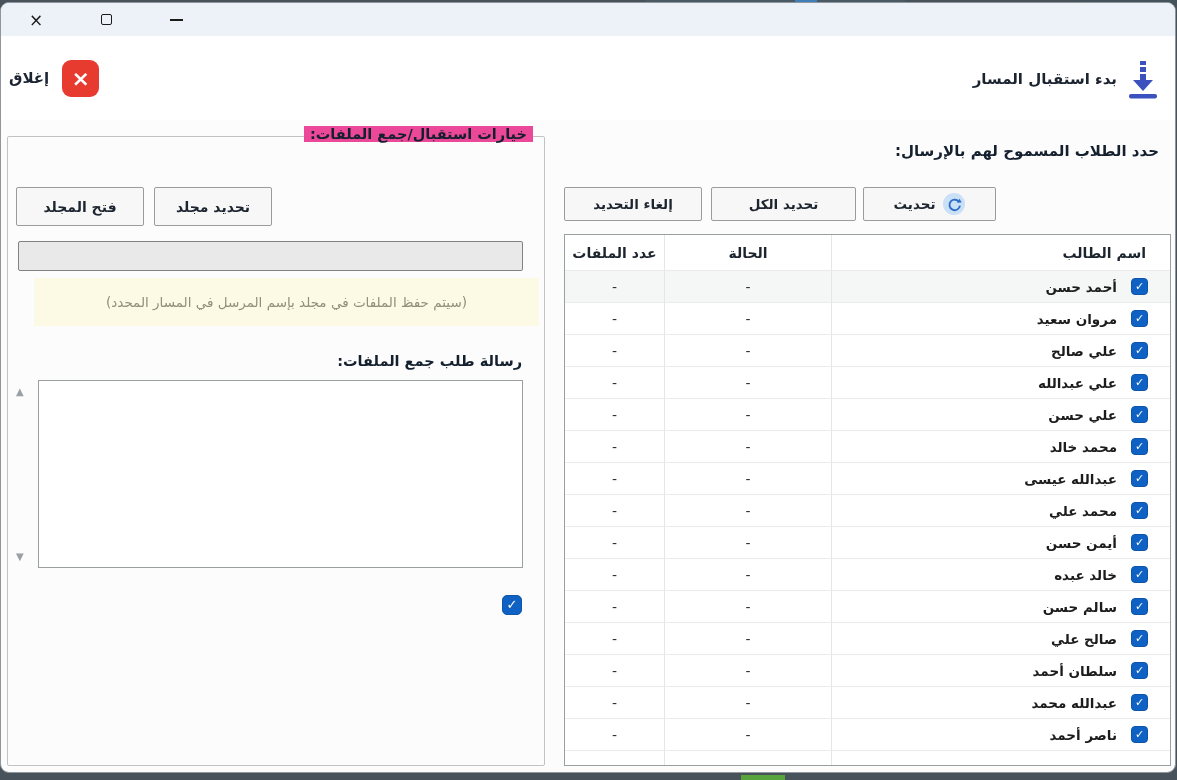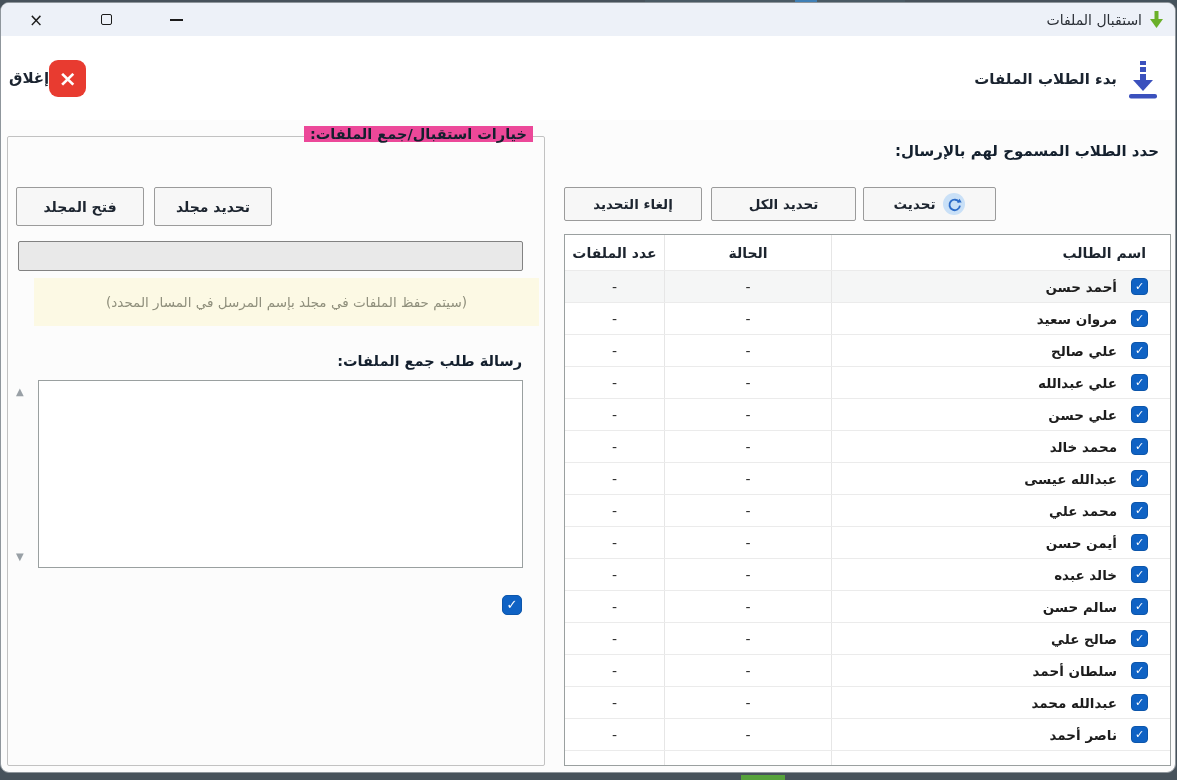--- a/index.html
+++ b/index.html
@@ -26,21 +26,21 @@
   .tb-max .sq { width:11px; height:11px; border:1.6px solid #1b1b1b; border-radius:2px; }
   .tb-min { left:158px; }
   .tb-min .ln { width:13px; height:2px; background:#1b1b1b; }
   .tb-title { position:absolute; right:12px; top:0; height:33px; display:flex; direction:rtl; align-items:center; gap:8px; }
   .tb-title .txt { font-size:14px; color:#2a2f36; }
 
   
   .toolbar { position:absolute; left:0; top:33px; width:100%; height:84px; background:#ffffff; }
   .start-btn { position:absolute; right:12px; top:16px; height:54px; display:flex; direction:rtl; align-items:center; gap:10px; padding:0 4px; cursor:pointer; }
   .start-btn .lbl { font-weight:bold; font-size:15px; color:#1b2430; }
-  .close-btn { position:absolute; left:8px; top:22px; height:40px; display:flex; align-items:center; cursor:pointer; }
+  .close-btn { position:absolute; left:8px; top:22px; height:40px; display:flex; align-items:center; gap:13px; cursor:pointer; }
   .close-btn .lbl { font-weight:bold; font-size:15px; color:#1b2430; }
   .close-btn .red-x { width:37px; height:37px; background:#e83b30; border-radius:9px; color:#fff; font-size:22px; font-weight:bold; display:flex; align-items:center; justify-content:center; }
 
   
   .students-heading { position:absolute; right:16px; top:139px; direction:rtl; font-weight:bold; font-size:15px; color:#14202e; }
   .btn {
     position:absolute; height:34px; background:#f7f7f7; border:1px solid #9b9b9b; border-radius:2px;
     font-family:"DejaVu Sans", sans-serif; font-weight:bold; font-size:13.5px; color:#1d2530;
     display:flex; align-items:center; justify-content:center; direction:rtl; gap:8px; cursor:pointer;
   }
@@ -96,39 +96,32 @@
   <div class="titlebar">
     <div class="tb-btn tb-close">
       <span>×</span>
     </div>
     <div class="tb-btn tb-max">
       <span class="sq"></span>
     </div>
     <div class="tb-btn tb-min">
       <span class="ln"></span>
     </div>
-    <div class="tb-title">
-      <svg width="13" height="18" viewBox="0 0 13 18">
-        <rect x="4.5" y="0" width="4" height="9" fill="#6ab029"></rect>
-        <polygon points="0,8 13,8 6.5,17" fill="#6ab029"></polygon>
-      </svg>
-      <span class="txt">استقبال الملفات</span>
-    </div>
   </div>
 
   <div class="toolbar">
     <div class="start-btn">
       <svg width="32" height="44" viewBox="0 0 32 44">
         <rect x="13" y="4" width="6" height="4" fill="#3b51bd"></rect>
         <rect x="13" y="10" width="6" height="5" fill="#3b51bd"></rect>
         <rect x="13" y="17" width="6" height="7" fill="#3b51bd"></rect>
         <polygon points="6,23 26,23 16,34" fill="#3b51bd"></polygon>
         <rect x="2" y="37" width="28" height="4.5" rx="2" fill="#3b51bd"></rect>
       </svg>
-      <span class="lbl">بدء الطلاب الملفات</span>
+      <span class="lbl">بدء استقبال المسار</span>
     </div>
     <div class="close-btn">
       <span class="lbl">إغلاق</span>
       <span class="red-x">×</span>
     </div>
   </div>
 
   <div class="students-heading">حدد الطلاب المسموح لهم بالإرسال:</div>
 
   <div class="btn btn-refresh">

